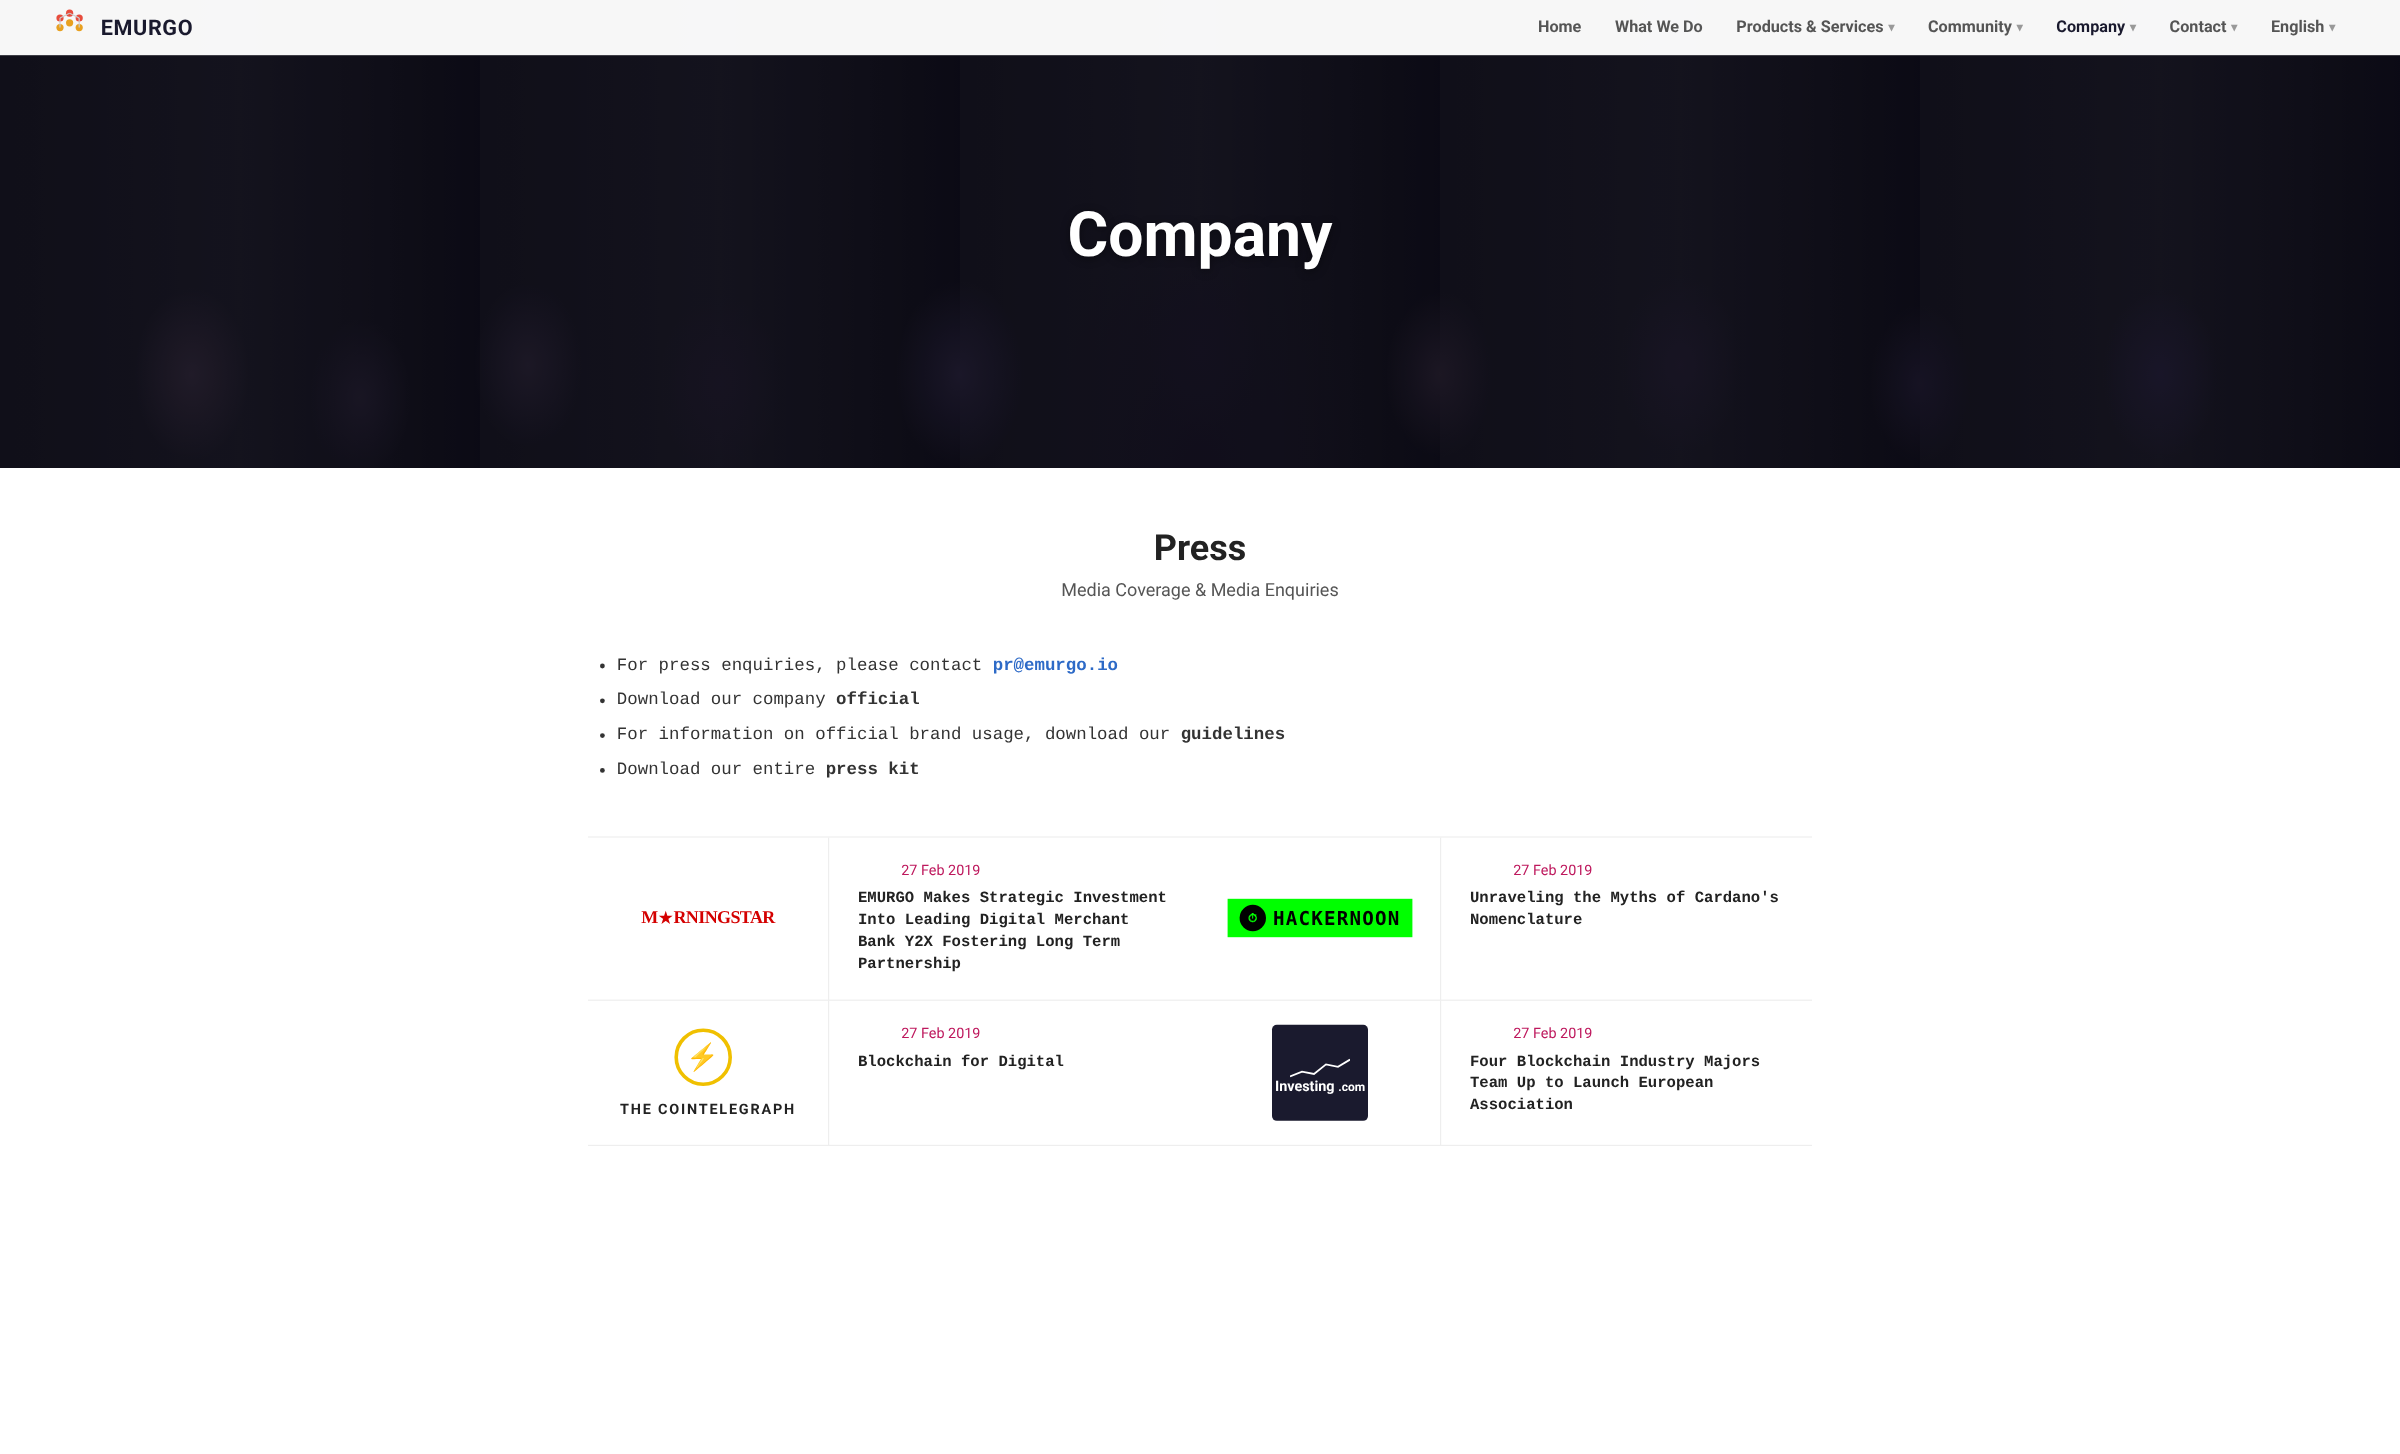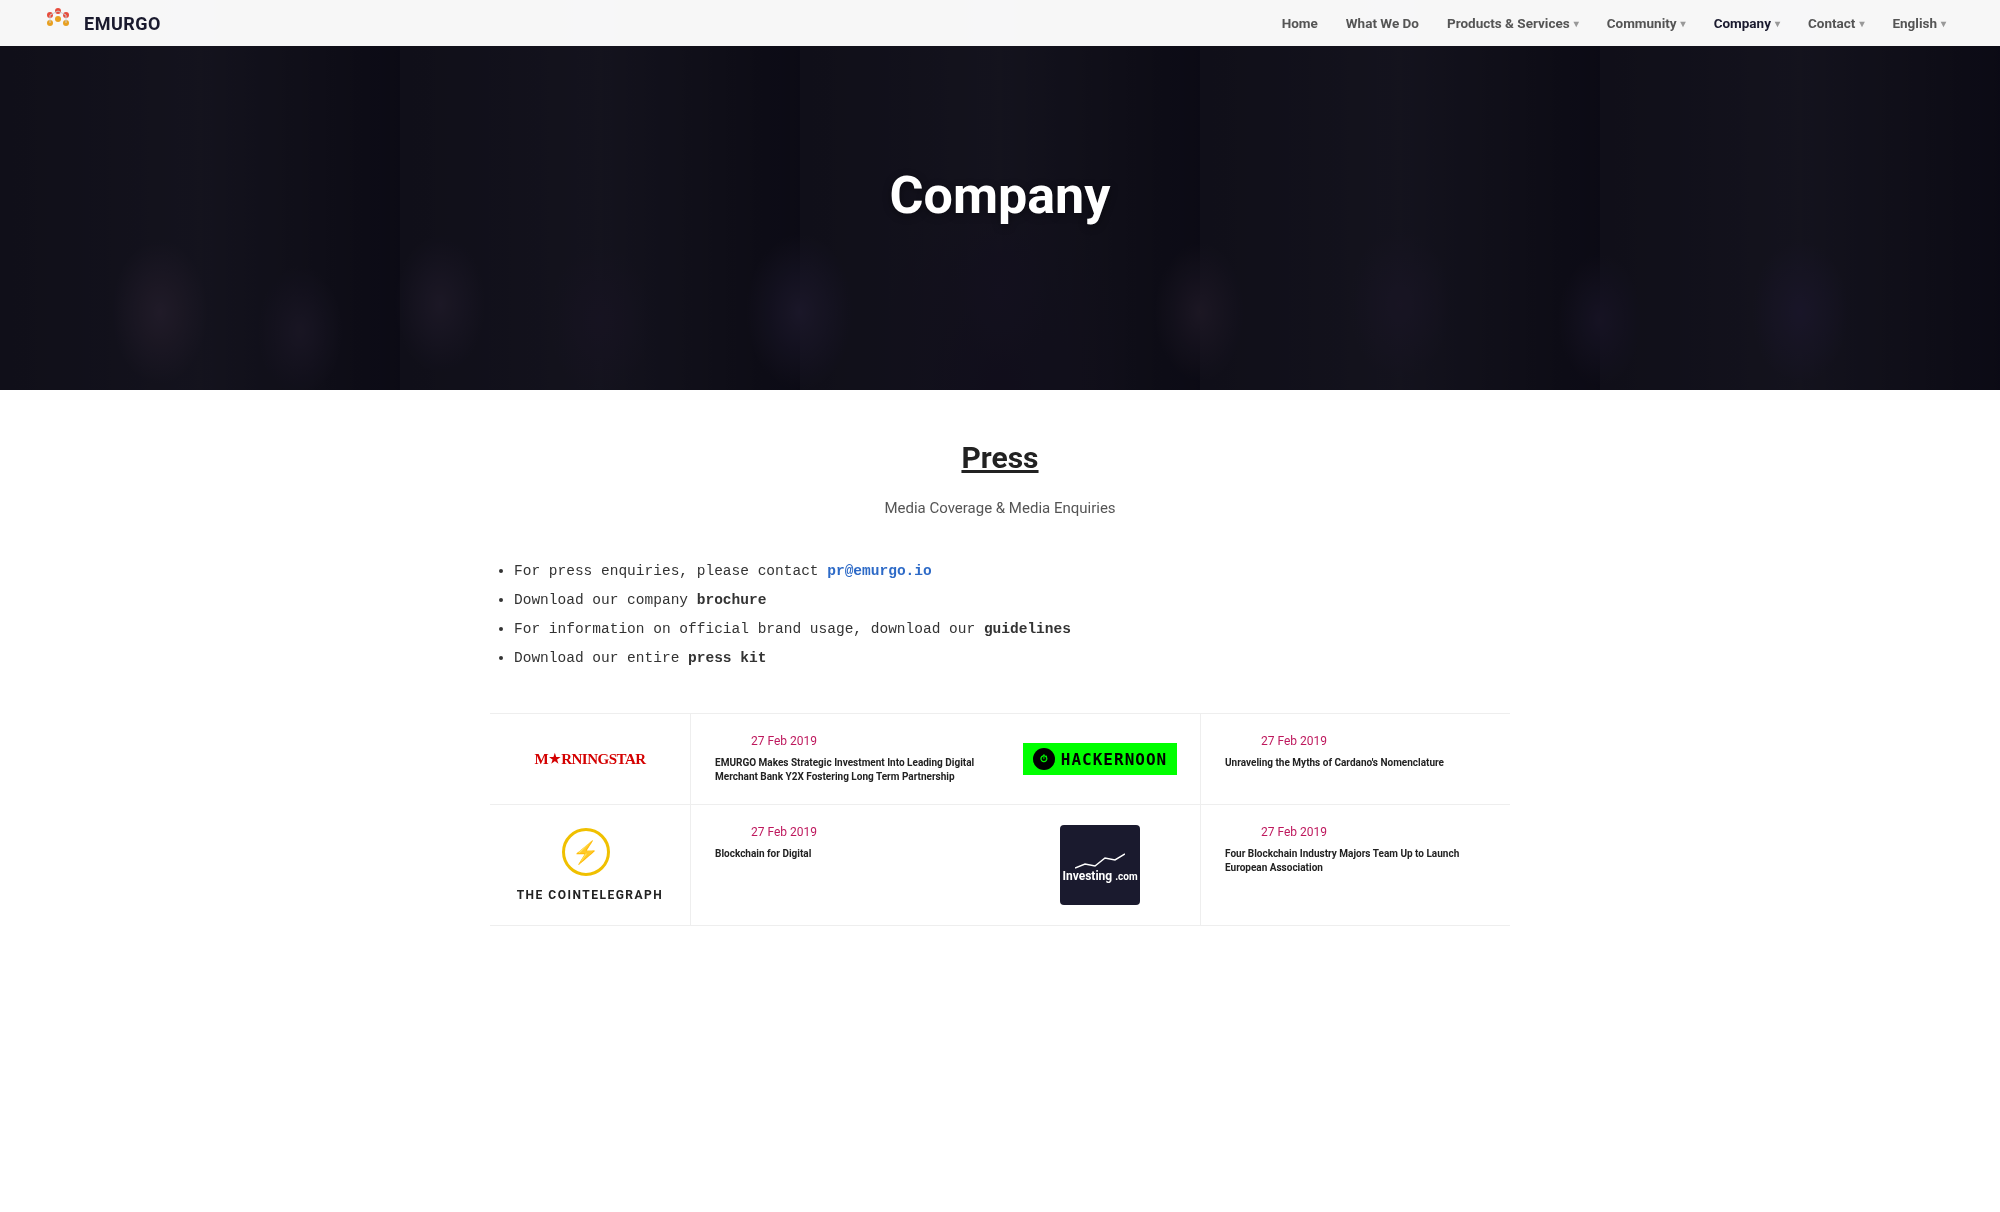--- a/index.html
+++ b/index.html
@@ -115,22 +115,21 @@
       padding: 50px 40px 60px;
     }
     .press-header {
       text-align: center;
       margin-bottom: 40px;
     }
     .press-title {
       font-size: 30px;
       font-weight: 700;
       color: #222;
-      margin-bottom: 24px;
-      text-decoration: underline;
+      margin-bottom: 8px;
     }
     .press-subtitle {
       font-size: 15px;
       color: #555;
     }
 
     
     .press-list {
       list-style: disc;
       padding-left: 24px;
@@ -170,24 +169,25 @@
       border-left: 1px solid #eee;
       border-bottom: 1px solid #eee;
     }
     .news-date {
       font-size: 12px;
       color: #be185d;
       margin-bottom: 8px;
       margin-left: 36px;
     }
     .news-headline {
-      font-size: 10px;
+      font-size: 13px;
       font-weight: 700;
       color: #222;
       line-height: 1.4;
+      font-family: Liberation Mono, monospace;
     }
     .news-headline a {
       color: #222;
       text-decoration: none;
     }
 
     
     .morningstar-logo {
       font-family: Georgia, serif;
       font-size: 15px;
@@ -366,21 +366,21 @@
     <p class="press-subtitle">Media Coverage &amp; Media Enquiries</p>
   </div>
 
   <ul class="press-list">
     <li>
       <span>For press enquiries, please contact </span>
       <a href="mailto:pr@emurgo.io">pr@emurgo.io</a>
     </li>
     <li>
       <span>Download our company </span>
-      <strong style="cursor:pointer;">brochure</strong>
+      <strong style="cursor:pointer;">official</strong>
     </li>
     <li>
       <span>For information on official brand usage, download our </span>
       <strong style="cursor:pointer;">guidelines</strong>
     </li>
     <li>
       <span>Download our entire </span>
       <strong style="cursor:pointer;">press kit</strong>
     </li>
   </ul>

